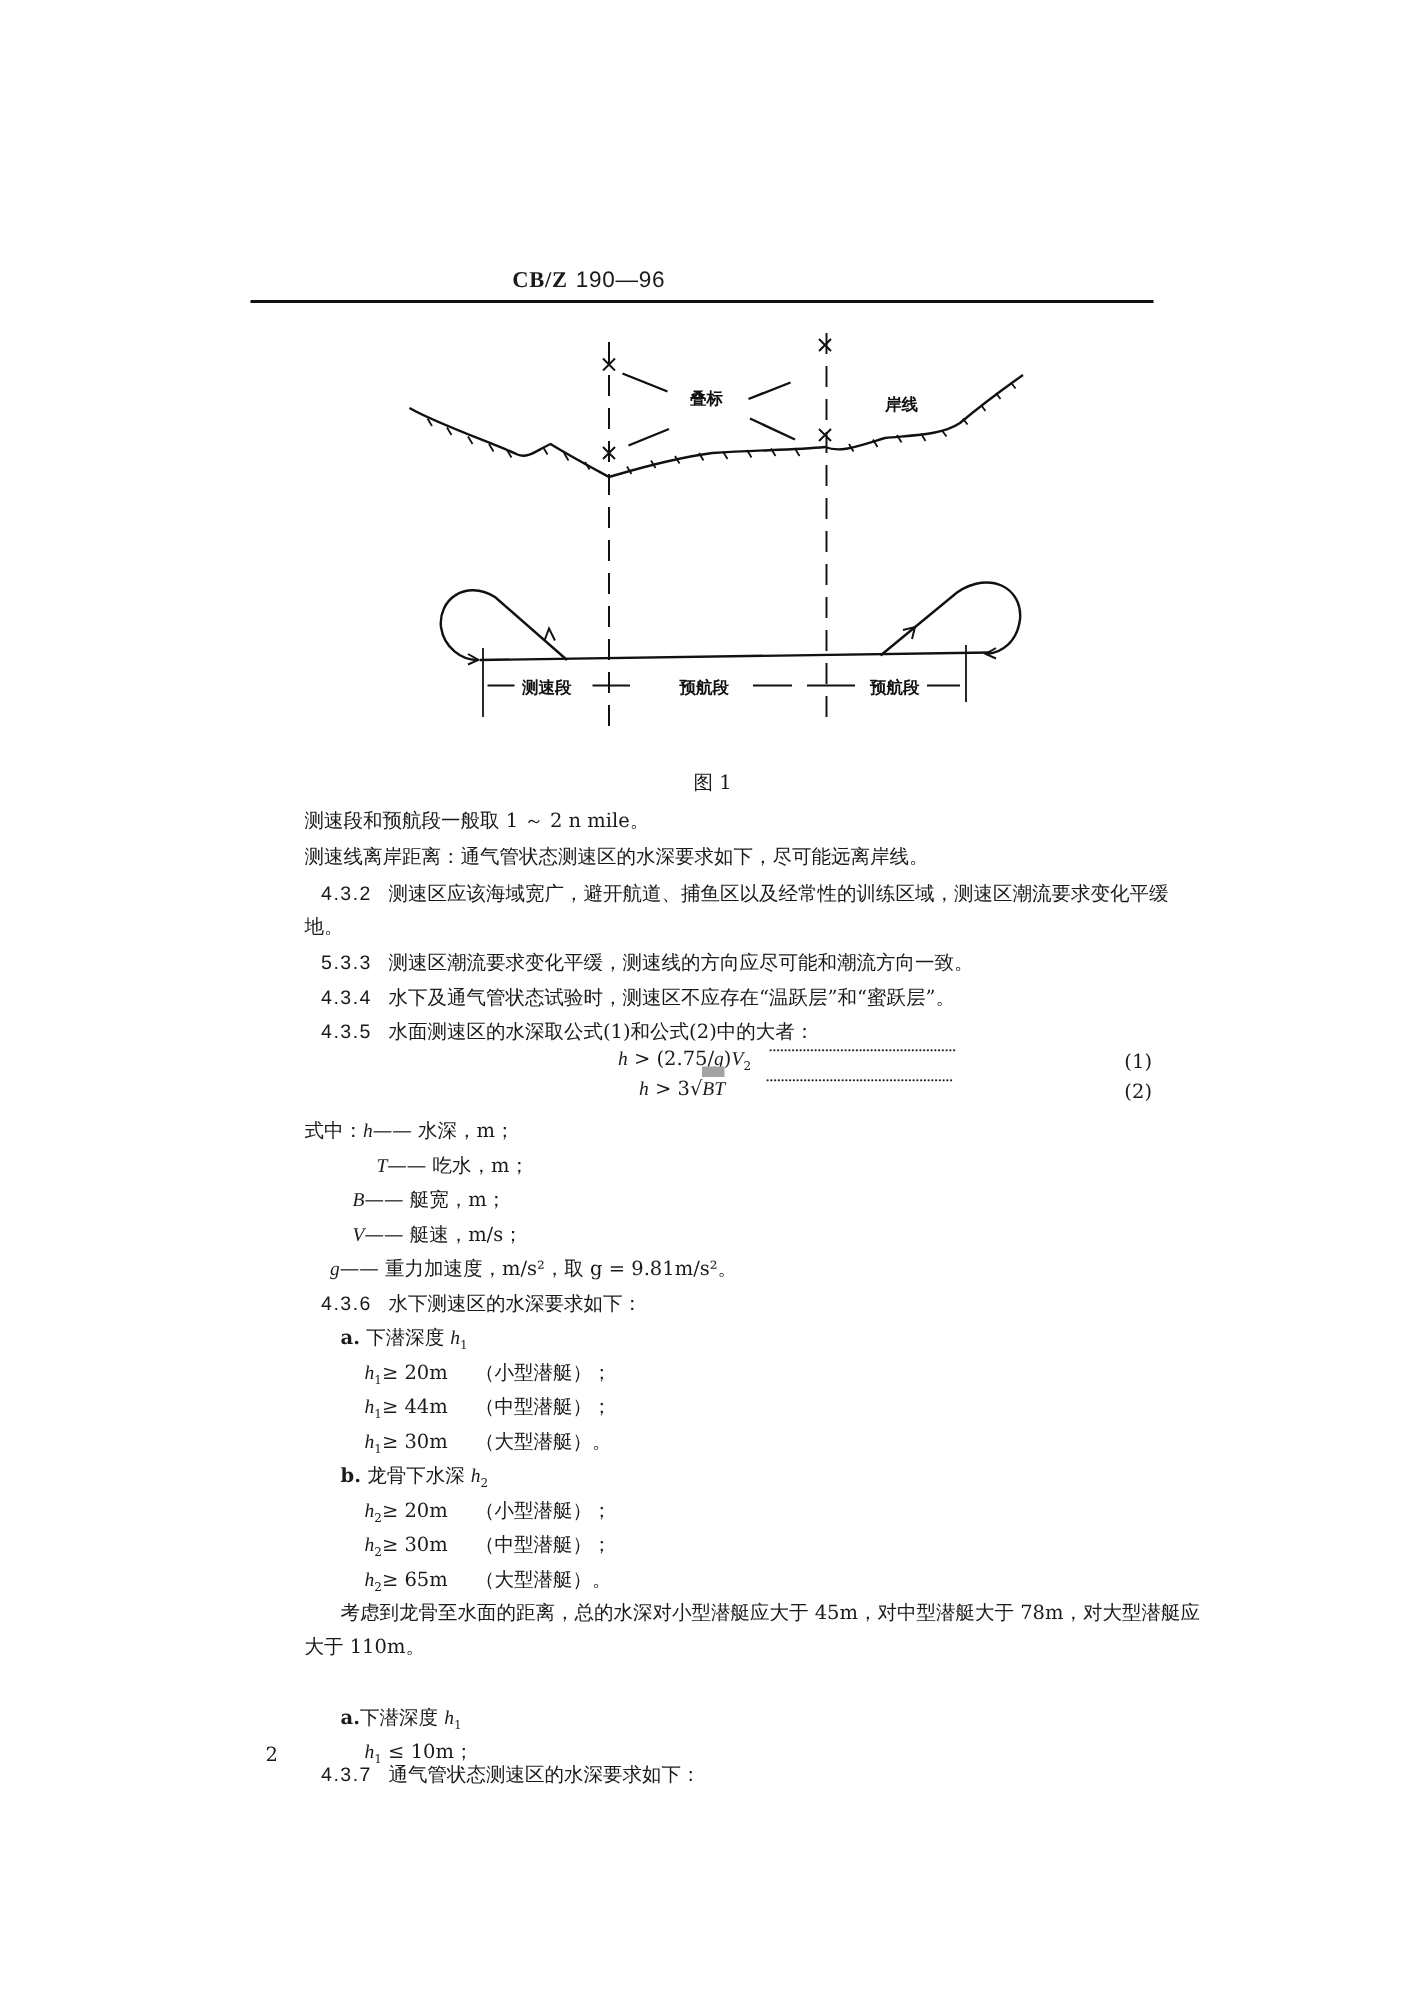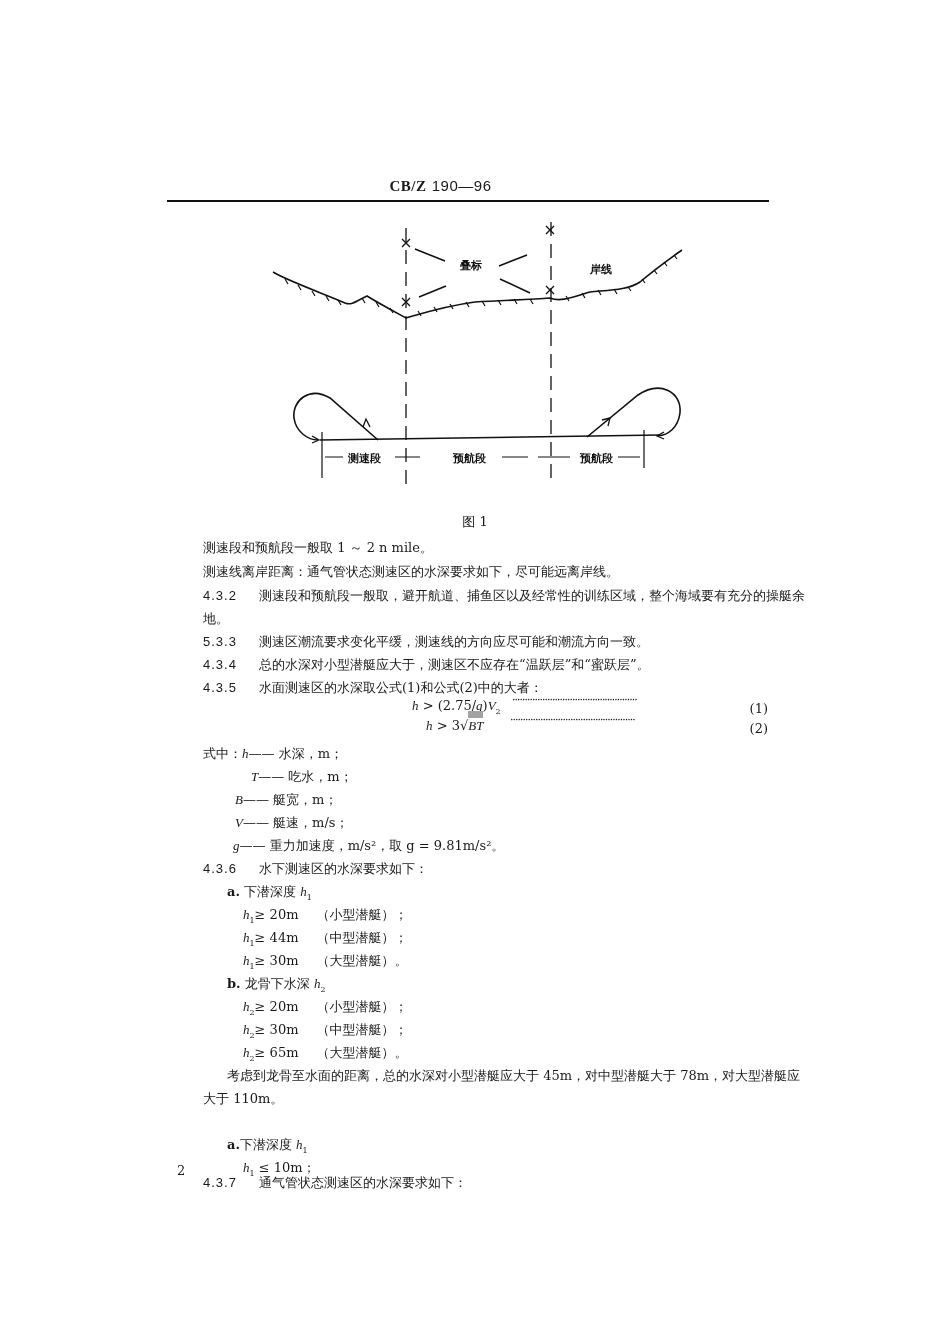--- a/index.html
+++ b/index.html
@@ -1,26 +1,26 @@
 <!DOCTYPE html>
 <html><head>
 <meta charset="utf-8">
 <style>
   html, body { margin: 0; padding: 0; background: #ffffff; }
   body { width: 950px; height: 1343px; position: relative; overflow: hidden;
          font-family: "DejaVu Serif", "Liberation Serif", serif; color: #1a1a1a; }
   .abs { position: absolute; }
-  .header-code { left: 0; width: 785px; top: 177px; text-align: center; font-size: 15px; letter-spacing: 0.5px; margin-left: 48px; }
+  .header-code { left: 0; width: 785px; top: 177px; text-align: center; font-size: 15px; letter-spacing: 0.5px; }
   .header-code b { font-family: "Liberation Serif", serif; font-weight: bold; }
   .header-code span.num { font-family: "Liberation Sans", sans-serif; }
   .header-rule { left: 167px; top: 200px; width: 602px; height: 2px; background: #111; }
   .fig { left: 250px; top: 215px; width: 460px; height: 270px; }
   .fig-caption { left: 0; width: 950px; top: 513px; text-align: center; font-size: 13px; }
   .line { left: 167px; font-size: 13px; line-height: 18px; white-space: nowrap; margin-left: 36px; }
-  .sec { font-family: "Liberation Sans", sans-serif; display: inline-block; width: 56px; letter-spacing: 1px; }
+  .sec { font-family: "Liberation Sans", sans-serif; display: inline-block; width: 56px; letter-spacing: 1px; text-align: center; }
   .ital { font-style: italic; font-family: "Liberation Serif", serif; }
   .formula { font-size: 13px; white-space: nowrap; }
   .dots { letter-spacing: -1px; font-size: 11px; }
   sub, sup { font-size: 8px; }
   .page-num { left: 177px; top: 1163px; font-size: 13px; }
 </style>
 </head>
 <body>
 
 <div class="abs header-code">
@@ -67,29 +67,29 @@
     <text x="580" y="462">预航段</text>
   </g>
 </svg>
 
 <div class="abs fig-caption">图 1</div>
 
 <div class="abs line" style="top:539px">测速段和预航段一般取 1 ～ 2 n mile。</div>
 <div class="abs line" style="top:563px">测速线离岸距离：通气管状态测速区的水深要求如下，尽可能远离岸线。</div>
 
 <div class="abs line" style="top:587px">
-  <span class="sec">4.3.2</span><span>测速段和预航段一般取，避开航道、捕鱼区以及经常性的训练区域，整个海域要有充分的操艇余</span>
+  <span class="sec">4.3.2</span><span>测速区应该海域宽广，避开航道、捕鱼区以及经常性的训练区域，测速区潮流要求变化平缓</span>
 </div>
 <div class="abs line" style="top:610px">地。</div>
 
 <div class="abs line" style="top:633px">
   <span class="sec">5.3.3</span><span>测速区潮流要求变化平缓，测速线的方向应尽可能和潮流方向一致。</span>
 </div>
 <div class="abs line" style="top:656px">
-  <span class="sec">4.3.4</span><span>总的水深对小型潜艇应大于，测速区不应存在“温跃层”和“蜜跃层”。</span>
+  <span class="sec">4.3.4</span><span>水下及通气管状态试验时，测速区不应存在“温跃层”和“蜜跃层”。</span>
 </div>
 <div class="abs line" style="top:679px">
   <span class="sec">4.3.5</span><span>水面测速区的水深取公式(1)和公式(2)中的大者：</span>
 </div>
 
 <div class="abs formula" style="top:698px; left:412px">
   <span class="ital">h</span><span> &gt; (2.75/</span><span class="ital">g</span><span>)</span><span class="ital">V</span><sub>2</sub>
   <span class="dots" style="position:absolute; left:100px; top:-4px">··················································</span>
 </div>
 <div class="abs formula" style="top:701px; right:182px">(1)</div>
@@ -105,21 +105,21 @@
 </div>
 <div class="abs line" style="top:768px; left:215px">
   <span class="ital">T</span><span>—— 吃水，m；</span>
 </div>
 <div class="abs line" style="top:791px; left:199px">
   <span class="ital">B</span><span>—— 艇宽，m；</span>
 </div>
 <div class="abs line" style="top:814px; left:199px">
   <span class="ital">V</span><span>—— 艇速，m/s；</span>
 </div>
-<div class="abs line" style="top:837px; left:197px">
+<div class="abs line" style="top:837px; left:184px">
   <span class="ital">g</span><span>—— 重力加速度，m/s²，取 g = 9.81m/s²。</span>
 </div>
 
 <div class="abs line" style="top:860px">
   <span class="sec">4.3.6</span><span>水下测速区的水深要求如下：</span>
 </div>
 <div class="abs line" style="top:883px; left:191px">
   <b>a.</b> <span>下潜深度</span> <span class="ital">h</span><sub>1</sub>
 </div>
 <div class="abs line" style="top:906px; left:207px">

